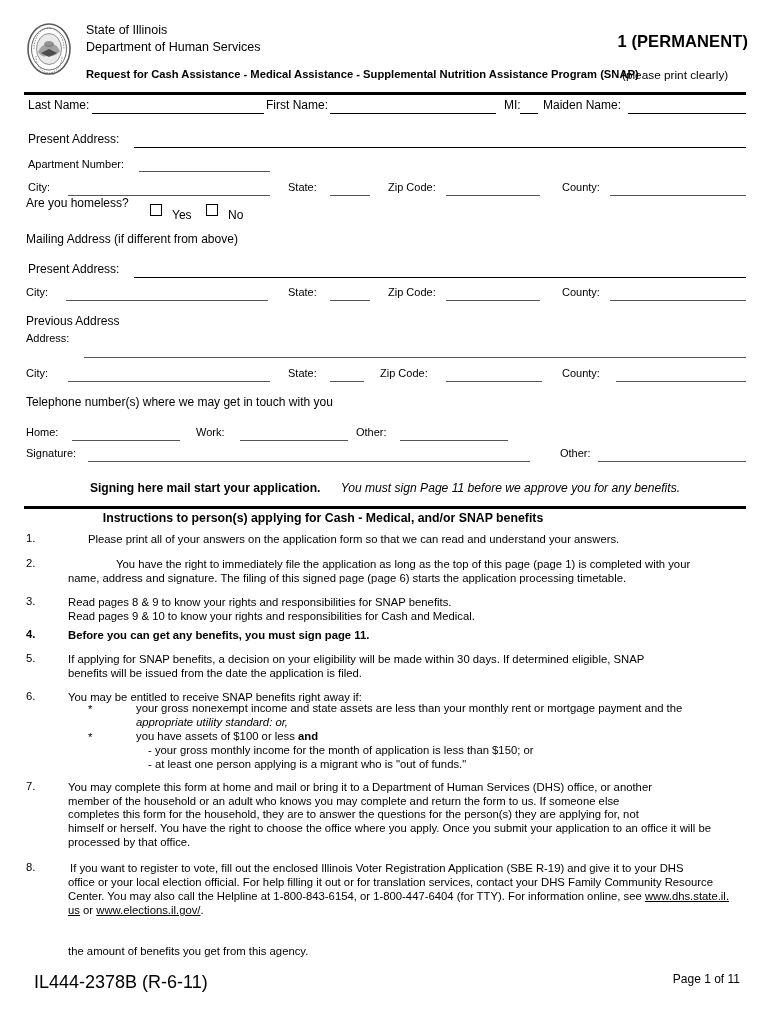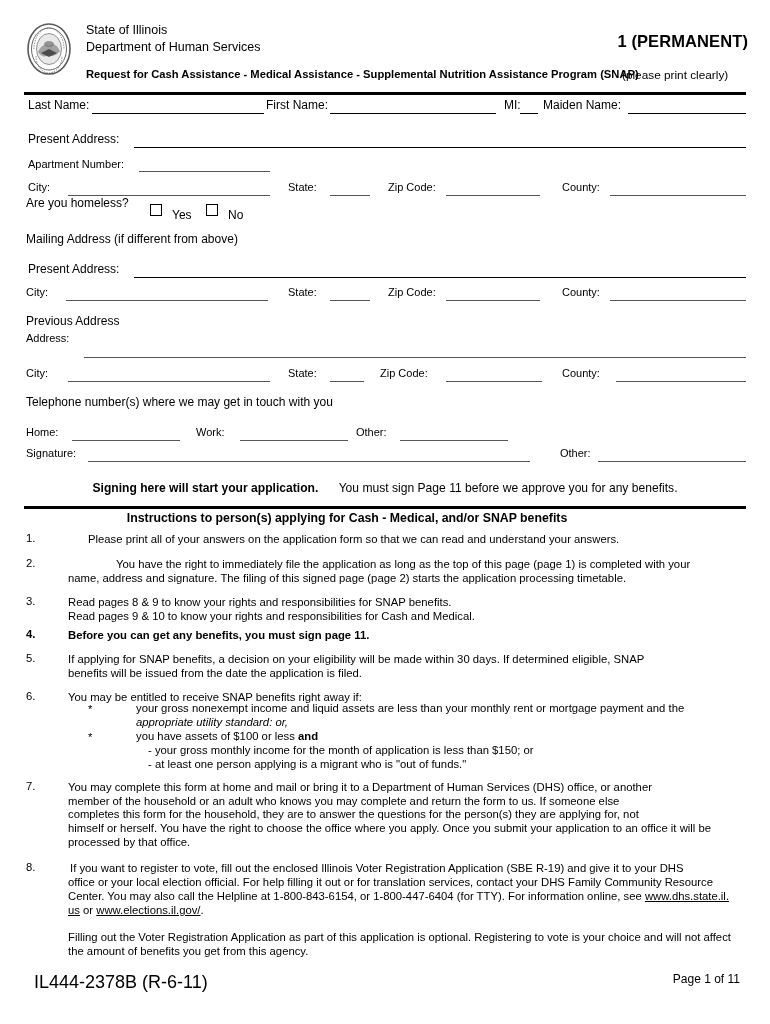--- a/index.html
+++ b/index.html
@@ -101,21 +101,20 @@
 
   
   .instr-title {
     position: absolute;
     left: 0; top: 511px;
     width: 646px;
     text-align: center;
     font-size: 12.3px;
     font-weight: bold;
     white-space: nowrap;
-    margin-left: 24px;
   }
   .num {
     position: absolute;
     font-size: 11.3px;
     white-space: nowrap;
   }
   .num.b { font-weight: bold; }
   .ptext {
     position: absolute;
     font-size: 11.3px;
@@ -267,70 +266,69 @@
   <div class="lbl sm" style="left:356px; top:425px;">Other:</div>
   <div class="fline gray" style="left:400px; top:440px; width:108px;"></div>
 
   <div class="lbl sm" style="left:26px; top:446px;">Signature:</div>
   <div class="fline gray" style="left:88px; top:461px; width:442px;"></div>
 
   <div class="lbl sm" style="left:560px; top:446px;">Other:</div>
   <div class="fline gray" style="left:598px; top:461px; width:148px;"></div>
 
   <div class="sign-note">
-    <b>Signing here will start your application.</b>
-    <span style="margin-left:17px;">You must sign Page 11 before we approve you for any benefits.</span>
+    <b>Signing here mail start your application.</b>
+    <span style="margin-left:17px;font-style:italic;">You must sign Page 11 before we approve you for any benefits.</span>
   </div>
 
   <div class="rule-thick" style="left:24px; top:506px; width:722px;"></div>
 
   <div class="instr-title">Instructions to person(s) applying for Cash - Medical, and/or SNAP benefits</div>
 
   <div class="num" style="left:26px; top:532px;">1.</div>
   <div class="ptext" style="left:68px; top:532px;padding-left:20px;">Please print all of your answers on the application form so that we can read and understand your answers.</div>
 
   <div class="num" style="left:26px; top:557px;">2.</div>
   <div class="ptext" style="left:68px; top:557px;margin-left:48px;">You have the right to immediately file the application as long as the top of this page (page 1) is completed with your</div>
-  <div class="ptext" style="left:68px; top:571px;">name, address and signature.  The filing of this signed page (page 2) starts the application processing timetable.</div>
+  <div class="ptext" style="left:68px; top:571px;">name, address and signature.  The filing of this signed page (page 6) starts the application processing timetable.</div>
 
   <div class="num" style="left:26px; top:595px;">3.</div>
   <div class="ptext" style="left:68px; top:595px;">Read pages 8 &amp; 9 to know your rights and responsibilities for SNAP benefits.</div>
   <div class="ptext" style="left:68px; top:609px;">Read pages 9 &amp; 10 to know your rights and responsibilities for Cash and Medical.</div>
 
   <div class="num b" style="left:26px; top:628px;">4.</div>
   <div class="ptext b" style="left:68px; top:628px;">Before you can get any benefits, you must sign page 11.</div>
 
   <div class="num" style="left:26px; top:652px;">5.</div>
   <div class="ptext" style="left:68px; top:652px;">If applying for SNAP benefits, a decision on your eligibility will be made within 30 days.  If determined eligible, SNAP</div>
   <div class="ptext" style="left:68px; top:666px;">benefits   will be issued from the date the application is filed.</div>
 
   <div class="num" style="left:26px; top:690px;">6.</div>
   <div class="ptext" style="left:68px; top:690px;">You may be entitled to receive SNAP benefits right away if:</div>
 
   <div class="star" style="left:88px; top:703px;">*</div>
-  <div class="ptext" style="left:136px; top:701px;">your gross nonexempt income and liquid assets are less than your monthly rent or mortgage payment and the</div>
+  <div class="ptext" style="left:136px; top:701px;">your gross nonexempt income and state assets are less than your monthly rent or mortgage payment and the</div>
   <div class="ptext" style="left:136px; top:715px;font-style:italic;">appropriate utility standard: or,</div>
 
   <div class="star" style="left:88px; top:731px;">*</div>
   <div class="ptext" style="left:136px; top:729px;">you have assets of $100 or less <b>and</b></div>
   <div class="ptext" style="left:148px; top:743px;">- your gross monthly income for the month of application is less than $150; or</div>
   <div class="ptext" style="left:148px; top:757px;">- at least one person applying is a migrant who is "out of funds."</div>
 
   <div class="num" style="left:26px; top:780px;">7.</div>
   <div class="ptext" style="left:68px; top:780px;">You may complete this form at home and mail or bring it to a Department of Human Services (DHS) office, or another</div>
   <div class="ptext" style="left:68px; top:794px;">member of the household or an adult who knows you may complete and return the form to us.  If someone else</div>
   <div class="ptext" style="left:68px; top:807px;">completes this form for the household, they are to answer the questions for the person(s) they are applying for, not</div>
   <div class="ptext" style="left:68px; top:821px;">himself or herself. You have the right to choose the office where you apply.  Once you submit your application to an office it will be</div>
   <div class="ptext" style="left:68px; top:835px;">processed by that office.</div>
 
   <div class="num" style="left:26px; top:861px;">8.</div>
   <div class="ptext" style="left:70px; top:861px;">If you want to register to vote, fill out the enclosed Illinois Voter Registration Application (SBE R-19) and give it to your DHS</div>
   <div class="ptext" style="left:68px; top:875px;">office or your local election official.  For help filling it out or for translation services, contact your DHS Family Community Resource</div>
   <div class="ptext" style="left:68px; top:889px;">Center.  You may also call the Helpline at 1-800-843-6154, or 1-800-447-6404 (for TTY).  For information online, see <u>www.dhs.state.il.</u></div>
   <div class="ptext" style="left:68px; top:903px;"><u>us</u> or <u>www.elections.il.gov/</u>.</div>
 
-  <div class="ptext" style="left:68px; top:930px;"> Filling out the Voter Registration Application as part of this application is optional.  Registering to vote is your choice and will not affect</div>
   <div class="ptext" style="left:68px; top:944px;">the amount of benefits you get from this agency.</div>
 
   <div class="footer-left">IL444-2378B (R-6-11)</div>
   <div class="footer-right">Page 1 of 11</div>
 
 </div>
 
 </body></html>

